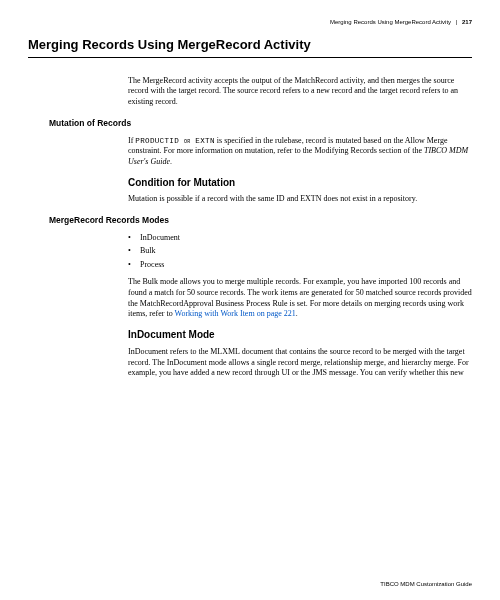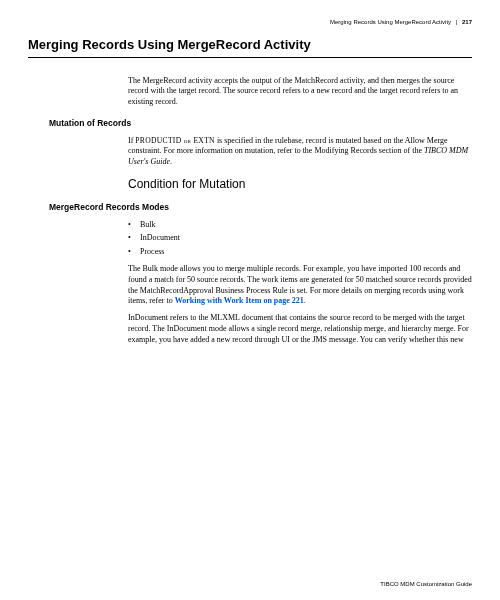--- a/index.html
+++ b/index.html
@@ -35,33 +35,33 @@
   h2.section {
     font-family: Arial, Helvetica, sans-serif;
     font-weight: bold;
     font-size: 8.5px;
     margin-top: 10px;
     margin-bottom: 6px;
     padding-left: 21px;
   }
   h3.subsection {
     font-family: Arial, Helvetica, sans-serif;
-    font-weight: normal;
-    font-size: 12px;
+    font-weight: bold;
+    font-size: 10px;
     margin-top: 8px;
     margin-bottom: 5px;
   }
   p { margin-bottom: 6px; }
   ul { list-style: none; margin: 4px 0 6px 0; }
   ul li { margin-bottom: 3px; }
   ul li::before { content: "•"; display: inline-block; width: 12px; }
   .mono { font-family: "Courier New", monospace; font-size: 7.6px; }
-  .smallcaps { font-variant: small-caps; letter-spacing: 0.3px; font-family: Liberation Serif, serif; }
+  .smallcaps { font-variant: small-caps; letter-spacing: 0.3px; }
   em.book { font-style: italic; }
-  a.link { color: #0057c7; text-decoration: none; font-weight: bold; }
+  a.link { color: #0057c7; text-decoration: none; }
   .footer {
     position: absolute;
     bottom: 12px;
     right: 28px;
     font-family: Arial, Helvetica, sans-serif;
     font-size: 6px;
   }
 </style>
 </head>
 <body>
@@ -79,31 +79,33 @@
 </div>
 
 <h2 class="section">Mutation of Records</h2>
 
 <div class="indent-block">
   <p>
     <span>If </span><span class="smallcaps mono">PRODUCTID or EXTN</span><span> is specified in the rulebase, record is mutated based on the Allow Merge constraint. For more information on mutation, refer to the Modifying Records section of the </span><em class="book">TIBCO MDM  User's Guide</em><span>.</span>
   </p>
 
   <h3 class="subsection">Condition for Mutation</h3>
+  <p>Mutation is possible if a record with the same ID and EXTN does not exist in a repository.</p>
 </div>
 
 <h2 class="section">MergeRecord Records Modes</h2>
 
 <div class="indent-block">
   <ul>
+    <li>InDocument</li>
     <li>Bulk</li>
-    <li>InDocument</li>
     <li>Process</li>
   </ul>
 
   <p>
     <span>The Bulk mode allows you to merge multiple records. For example, you have imported 100 records and found a match for 50 source records. The work items are generated for 50 matched source records provided the MatchRecordApproval Business Process Rule is set. For more details on merging records using work items, refer to </span><a class="link" href="#">Working with Work Item on page 221</a><span>.</span>
   </p>
 
+  <h3 class="subsection">InDocument Mode</h3>
   <p>InDocument refers to the MLXML document that contains the source record to be merged with the target record. The InDocument mode allows a single record merge, relationship merge, and hierarchy merge. For example, you have added a new record through UI or the JMS message. You can verify whether this new</p>
 </div>
 
 <div class="footer">TIBCO MDM Customization Guide</div>
 
 </body></html>

